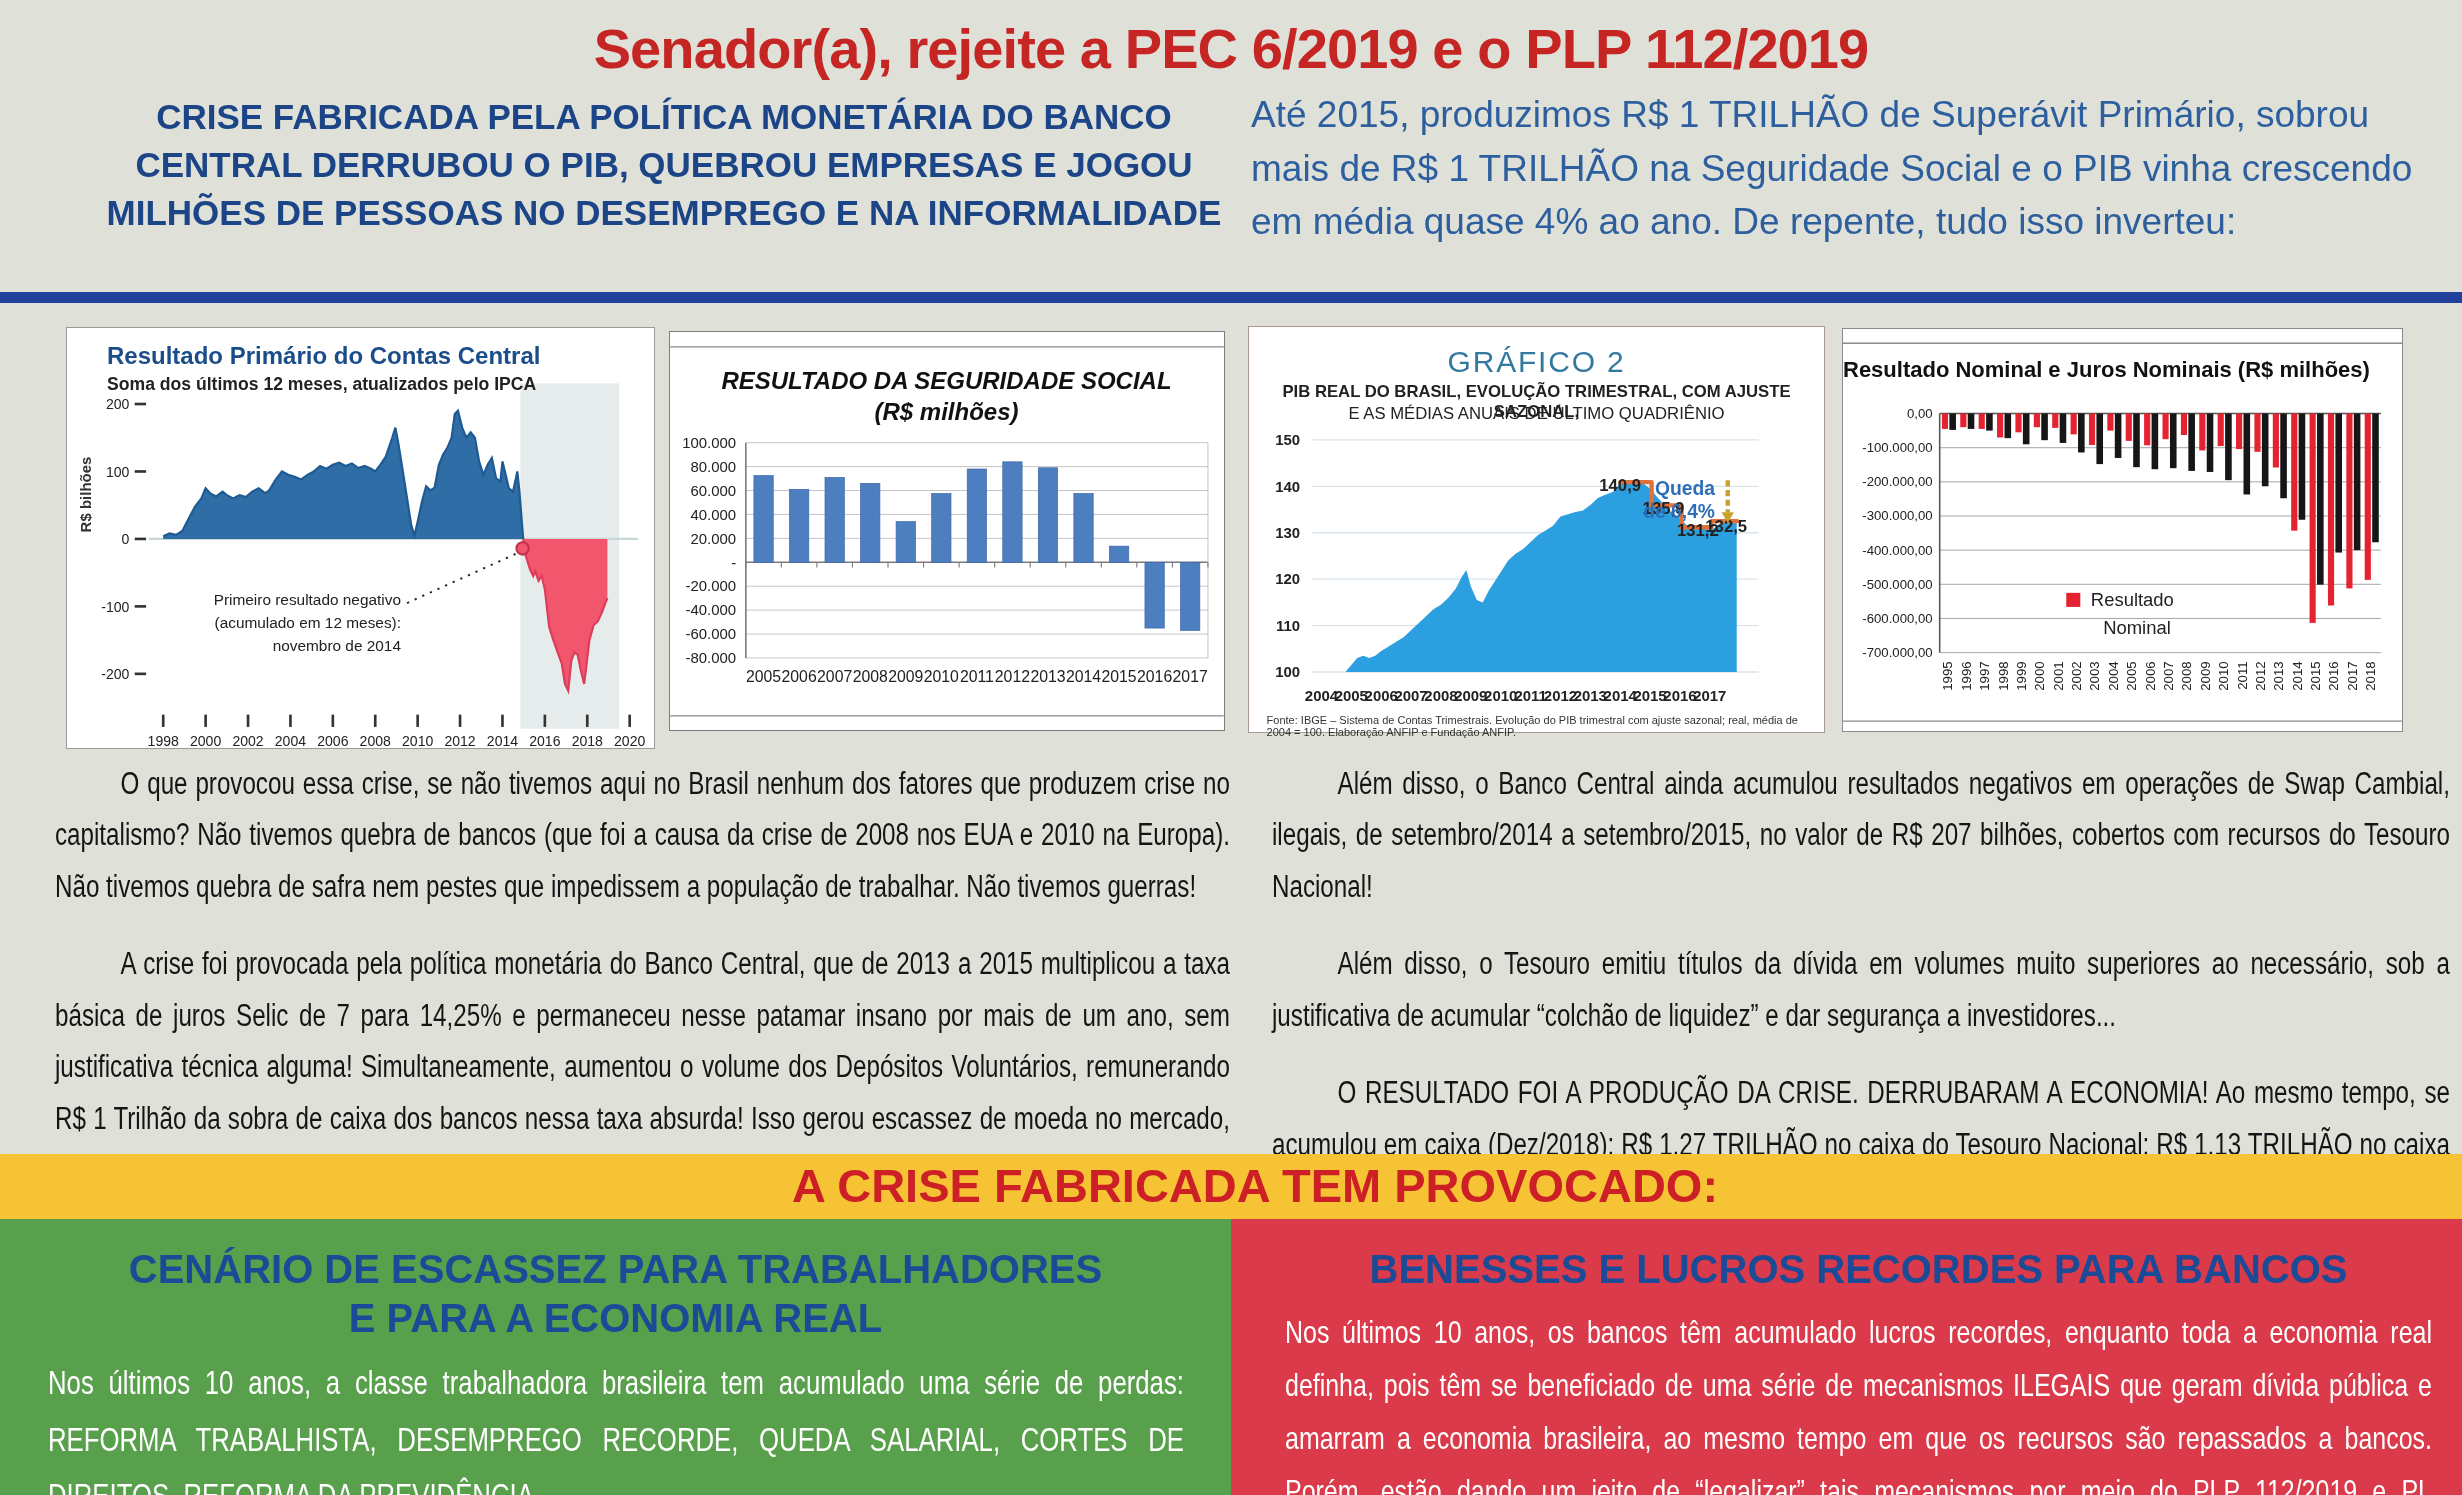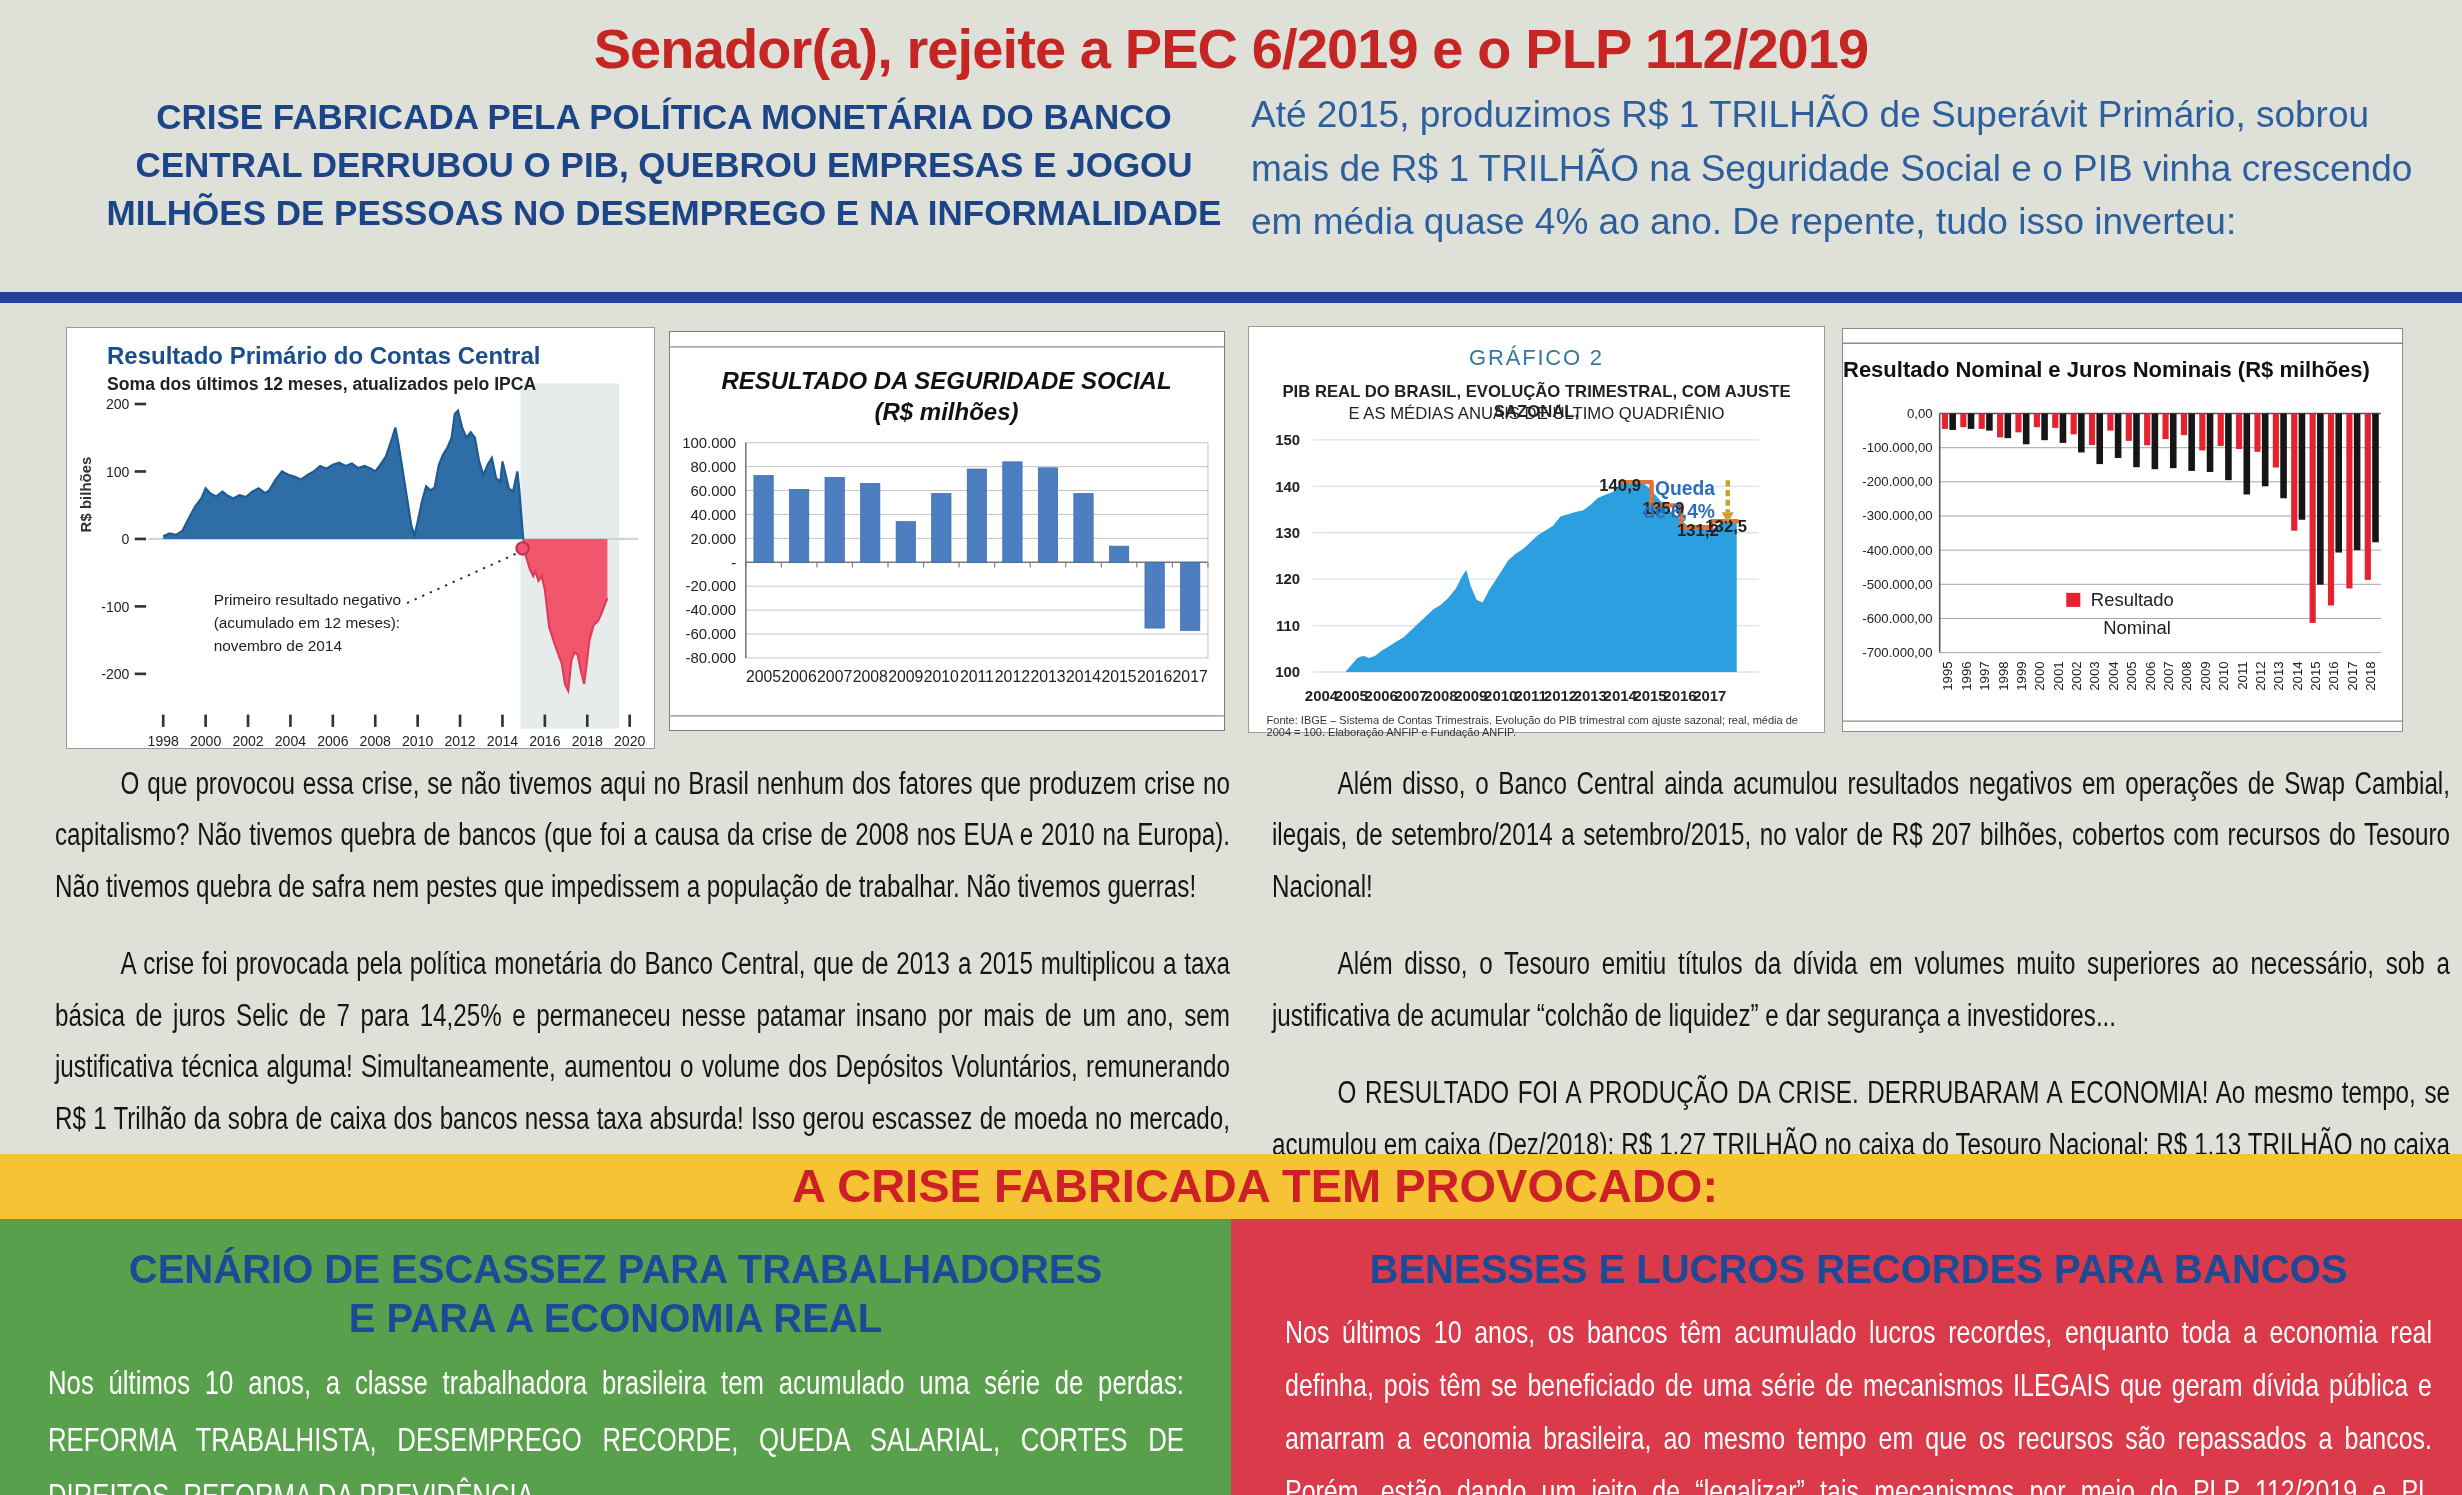--- a/index.html
+++ b/index.html
@@ -20,27 +20,27 @@
   .p2{left:669px;top:331px;width:554px;height:398px;border:0.9px solid #7d7d7d;}
   .p3{left:1248px;top:326px;width:575px;height:405px;border:0.9px solid #a89a90;}
   .p4{left:1842px;top:328px;width:559px;height:402px;border:1.8px solid #8b8b8b;}
   .panel svg{position:absolute;left:0;top:0;}
   svg text{font-family:"Liberation Sans",sans-serif;fill:#222;}
 
   .c1-title{position:absolute;left:40px;top:14px;font-size:24px;font-weight:bold;color:#1b4d8a;}
   .c1-sub{position:absolute;left:40px;top:46px;font-size:17.6px;font-weight:bold;color:#222;}
   .c1-ylab{position:absolute;left:-70px;top:158px;width:176px;text-align:center;
         transform:rotate(-90deg);font-size:15px;font-weight:bold;color:#333;}
-  .c1-anno{position:absolute;right:253px;top:260px;text-align:left;font-size:15.4px;
+  .c1-anno{position:absolute;right:253px;top:260px;text-align:right;font-size:15.4px;
         color:#222;line-height:1.5;}
 
   .c2-title{position:absolute;left:48px;top:33px;width:457px;text-align:center;
         font-weight:bold;font-size:24px;color:#111;line-height:1.3;font-style:italic;}
 
-  .c3-title{position:absolute;left:0;top:17.6px;width:100%;text-align:center;font-size:22px;
+  .c3-title{position:absolute;left:0;top:17.6px;width:100%;text-align:center;font-size:30px;
         color:#33789f;letter-spacing:1.8px;}
   .c3-sub1{position:absolute;left:0;top:55px;width:100%;text-align:center;font-size:16.7px;
         font-weight:bold;color:#222;}
   .c3-sub2{position:absolute;left:0;top:77px;width:100%;text-align:center;font-size:16.7px;
         font-weight:normal;color:#222;}
   .c3-src{position:absolute;left:17.6px;top:387px;font-size:11px;color:#333;}
   .c3-queda{position:absolute;left:373px;top:150px;width:93px;text-align:right;font-size:19.3px;
         font-weight:bold;color:#2d6fb7;line-height:1.2;}
 
   .c4-title{position:absolute;left:0;top:28px;width:100%;text-align:left;font-size:22px;

